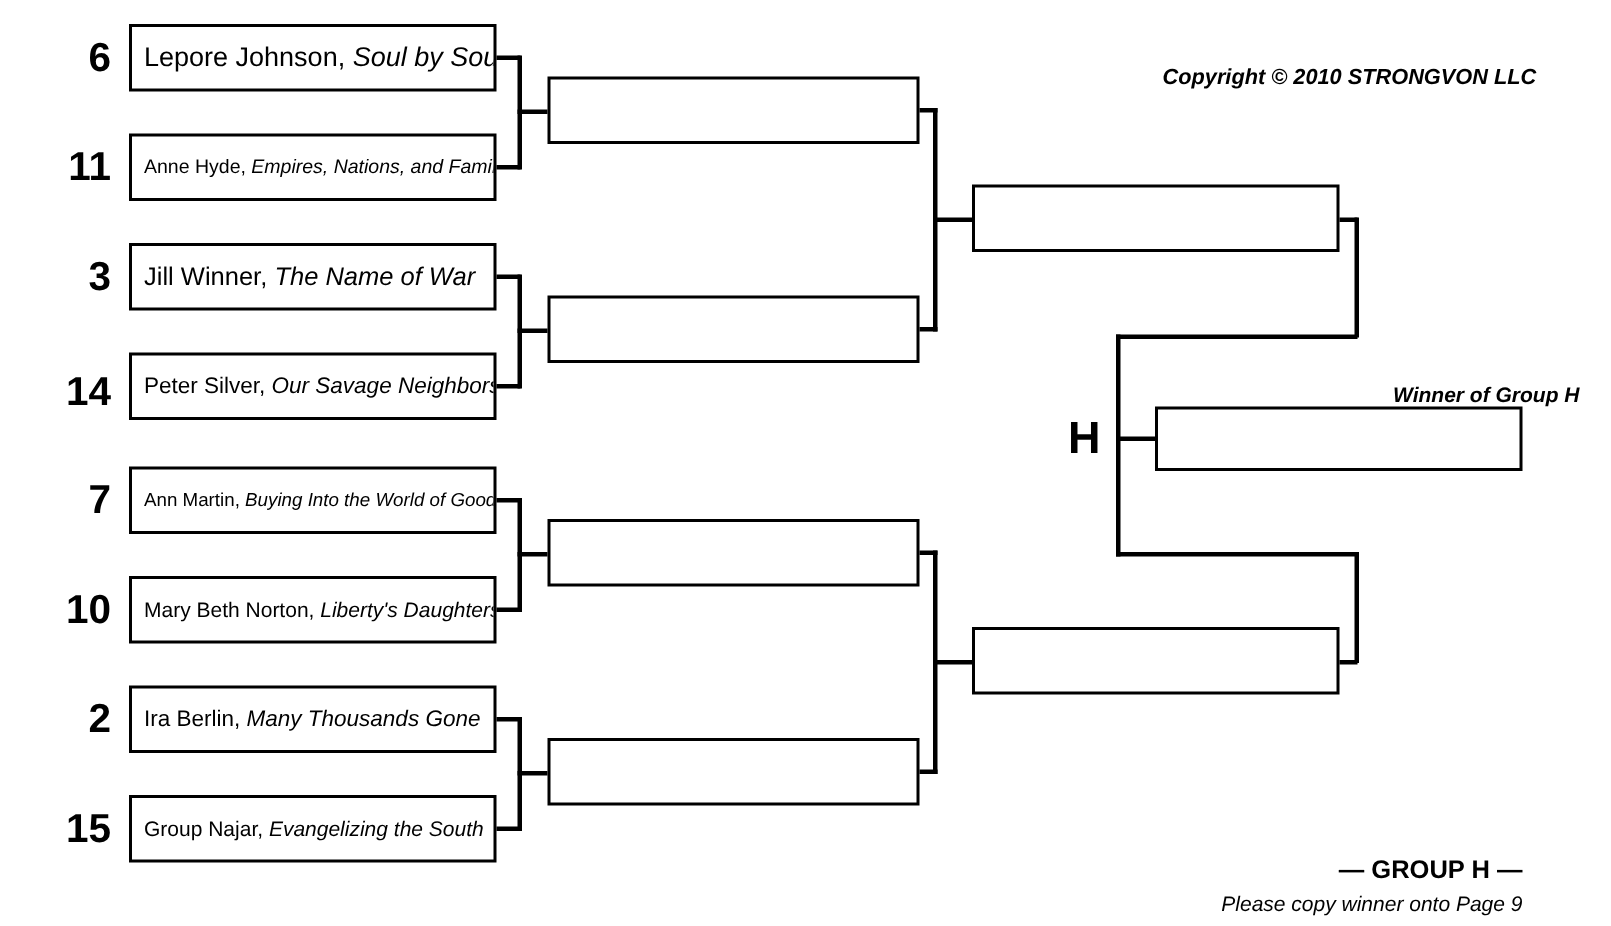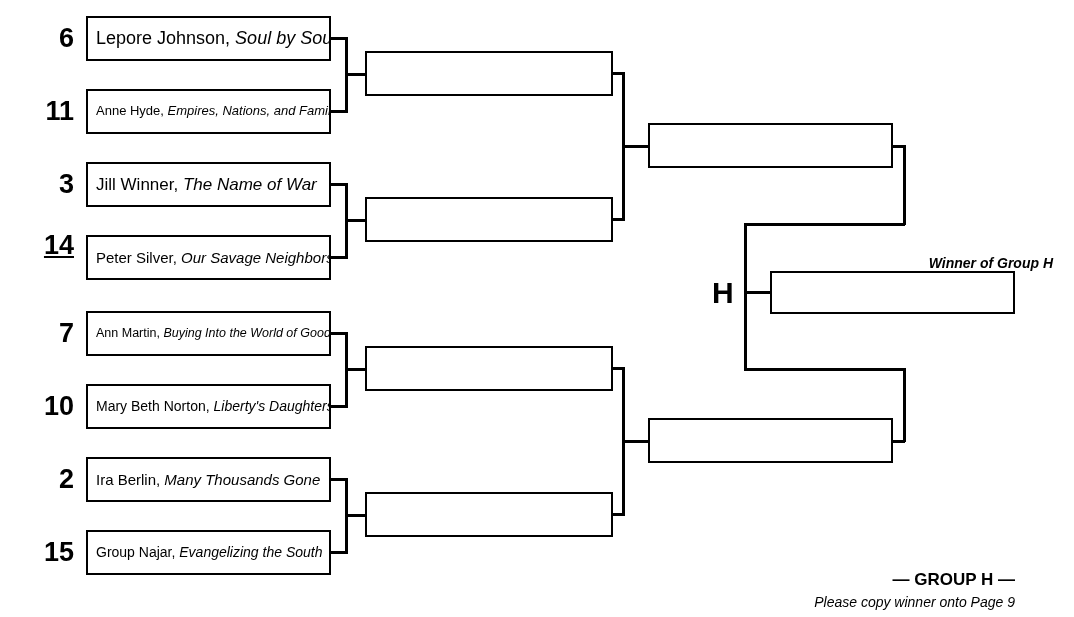--- a/index.html
+++ b/index.html
@@ -101,25 +101,26 @@
     font-size: 14px;
     white-space: nowrap;
     text-align: right;
   }
 </style>
 </head>
 <body>
 
 <div id="bracket-page">
 
+  <div class="copyright" style="left:775px; top:44px;">Copyright © 2010 STRONGVON LLC</div>
 
   <div class="seed" style="left:14px; top:25px;">6</div>
   <div class="seed" style="left:14px; top:98px;">11</div>
   <div class="seed" style="left:14px; top:171px;">3</div>
-  <div class="seed" style="left:14px; top:232px;text-decoration:underline;">14</div>
+  <div class="seed" style="left:14px; top:248px;">14</div>
   <div class="seed" style="left:14px; top:320px;">7</div>
   <div class="seed" style="left:14px; top:393px;">10</div>
   <div class="seed" style="left:14px; top:466px;">2</div>
   <div class="seed" style="left:14px; top:539px;">15</div>
 
   <div class="box entry-box" style="left:86px; top:16px; width:245px; height:45px;">
     <div class="entry-text fs-18">
       <span class="author">Lepore Johnson, </span><span class="title">Soul by Soul</span>
     </div>
   </div>

